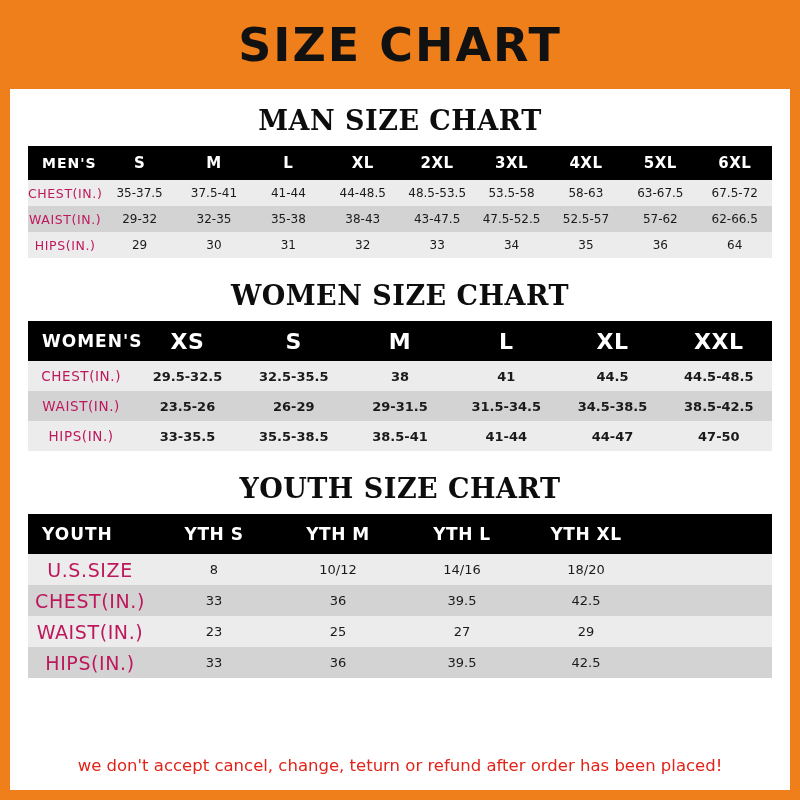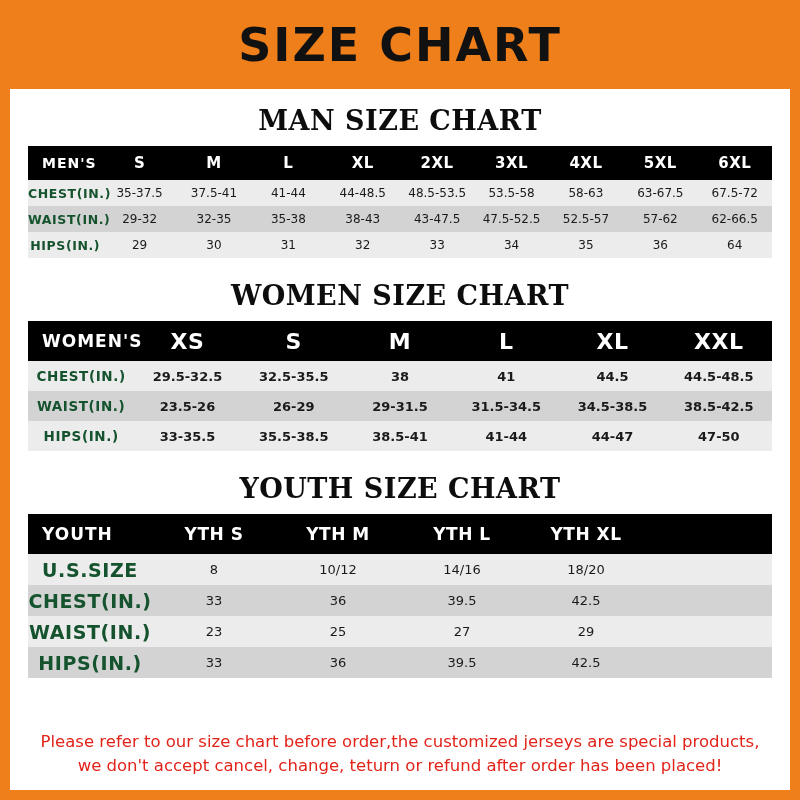--- a/index.html
+++ b/index.html
@@ -82,24 +82,24 @@
     font-weight: bold;
     letter-spacing: 0.5px;
   }
   table.size thead th.corner {
     text-align: left;
     padding-left: 14px;
     font-size: 14px;
     letter-spacing: 1px;
   }
   table.size tbody td.rowhead {
-    font-weight: bold;
+    font-weight: normal;
     font-size: 12.5px;
     letter-spacing: 0.6px;
-    color: #14532d;
+    color: #be185d;
   }
   tr.light td { background: #ececec; }
   tr.dark td { background: #d3d3d3; }
 
   
   table.women th, table.women td { height: 30px; font-size: 13px; font-weight: bold; }
   table.women thead th { height: 40px; font-size: 22px; }
   table.women thead th.corner { font-size: 17px; }
   table.women tbody td.rowhead { font-size: 13.5px; }
 
@@ -280,20 +280,19 @@
           <td>33</td>
           <td>36</td>
           <td>39.5</td>
           <td>42.5</td>
           <td></td>
         </tr>
       </tbody>
     </table>
 
     <div class="footer-note">
-      <div>Please refer to our size chart before order,the customized jerseys are special products,</div>
       <div>we don't accept cancel, change, teturn or refund after order has been placed!</div>
     </div>
 
   </div>
 
   <div class="bottom-bar"></div>
 </div>
 
 </body></html>

